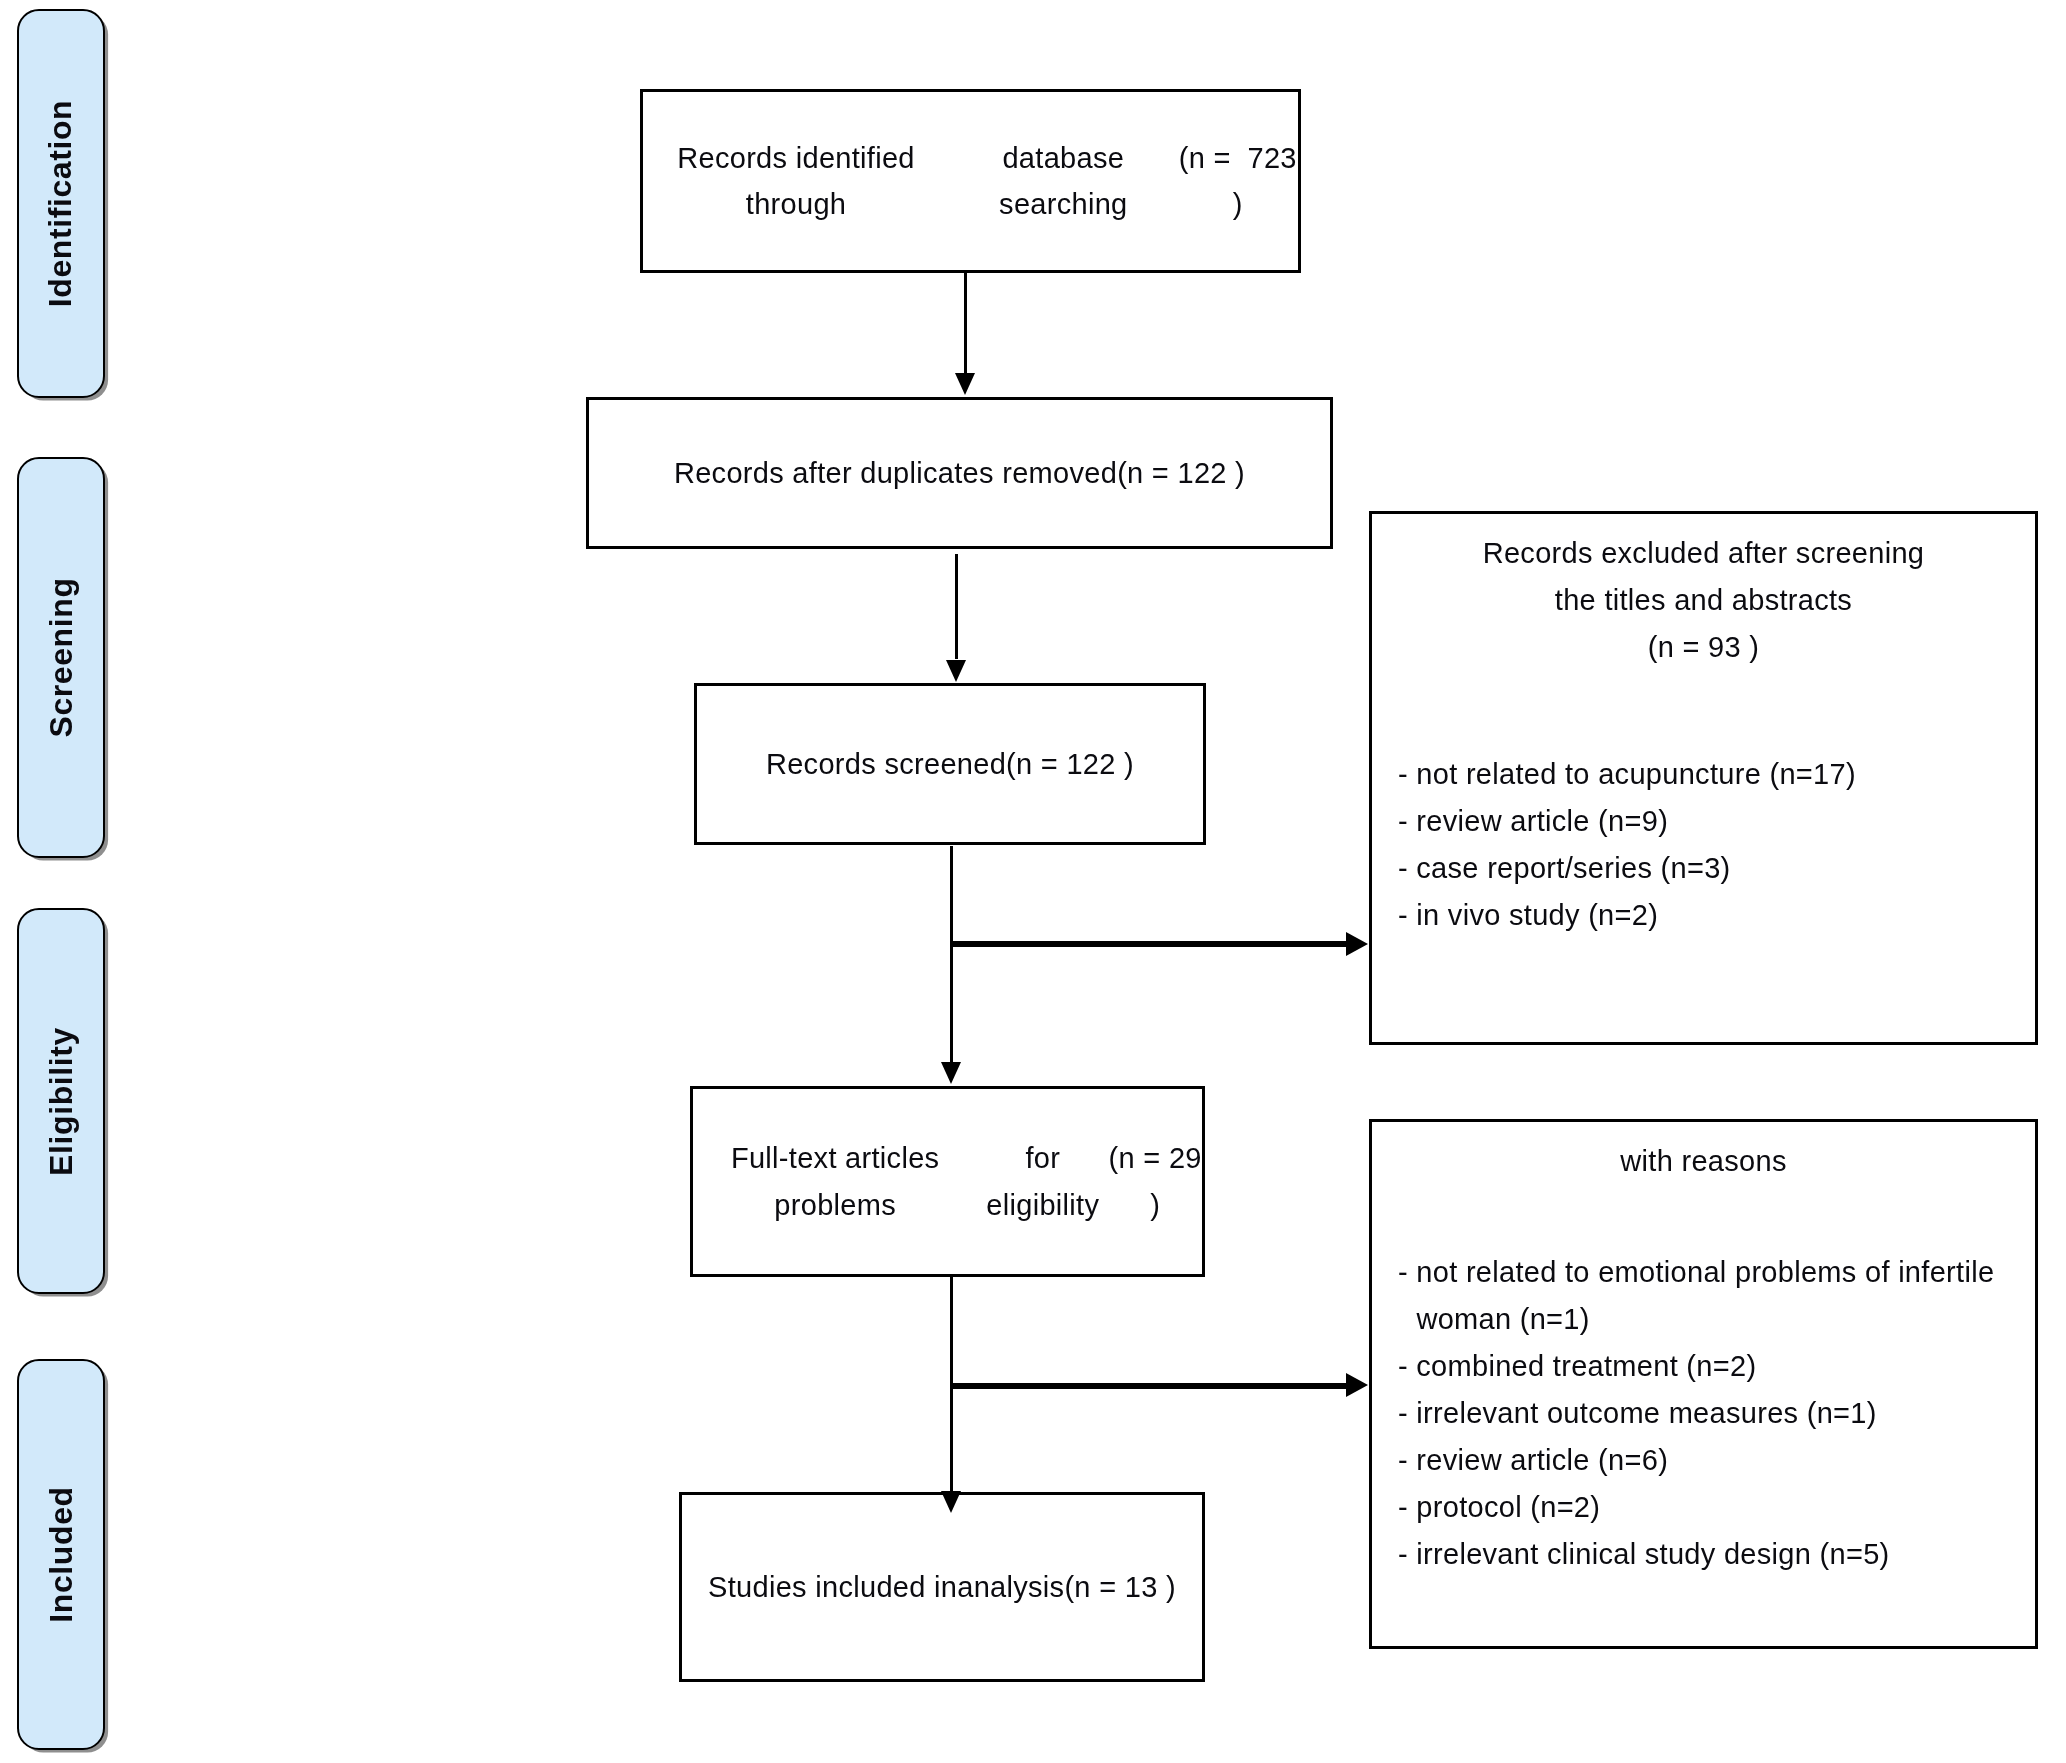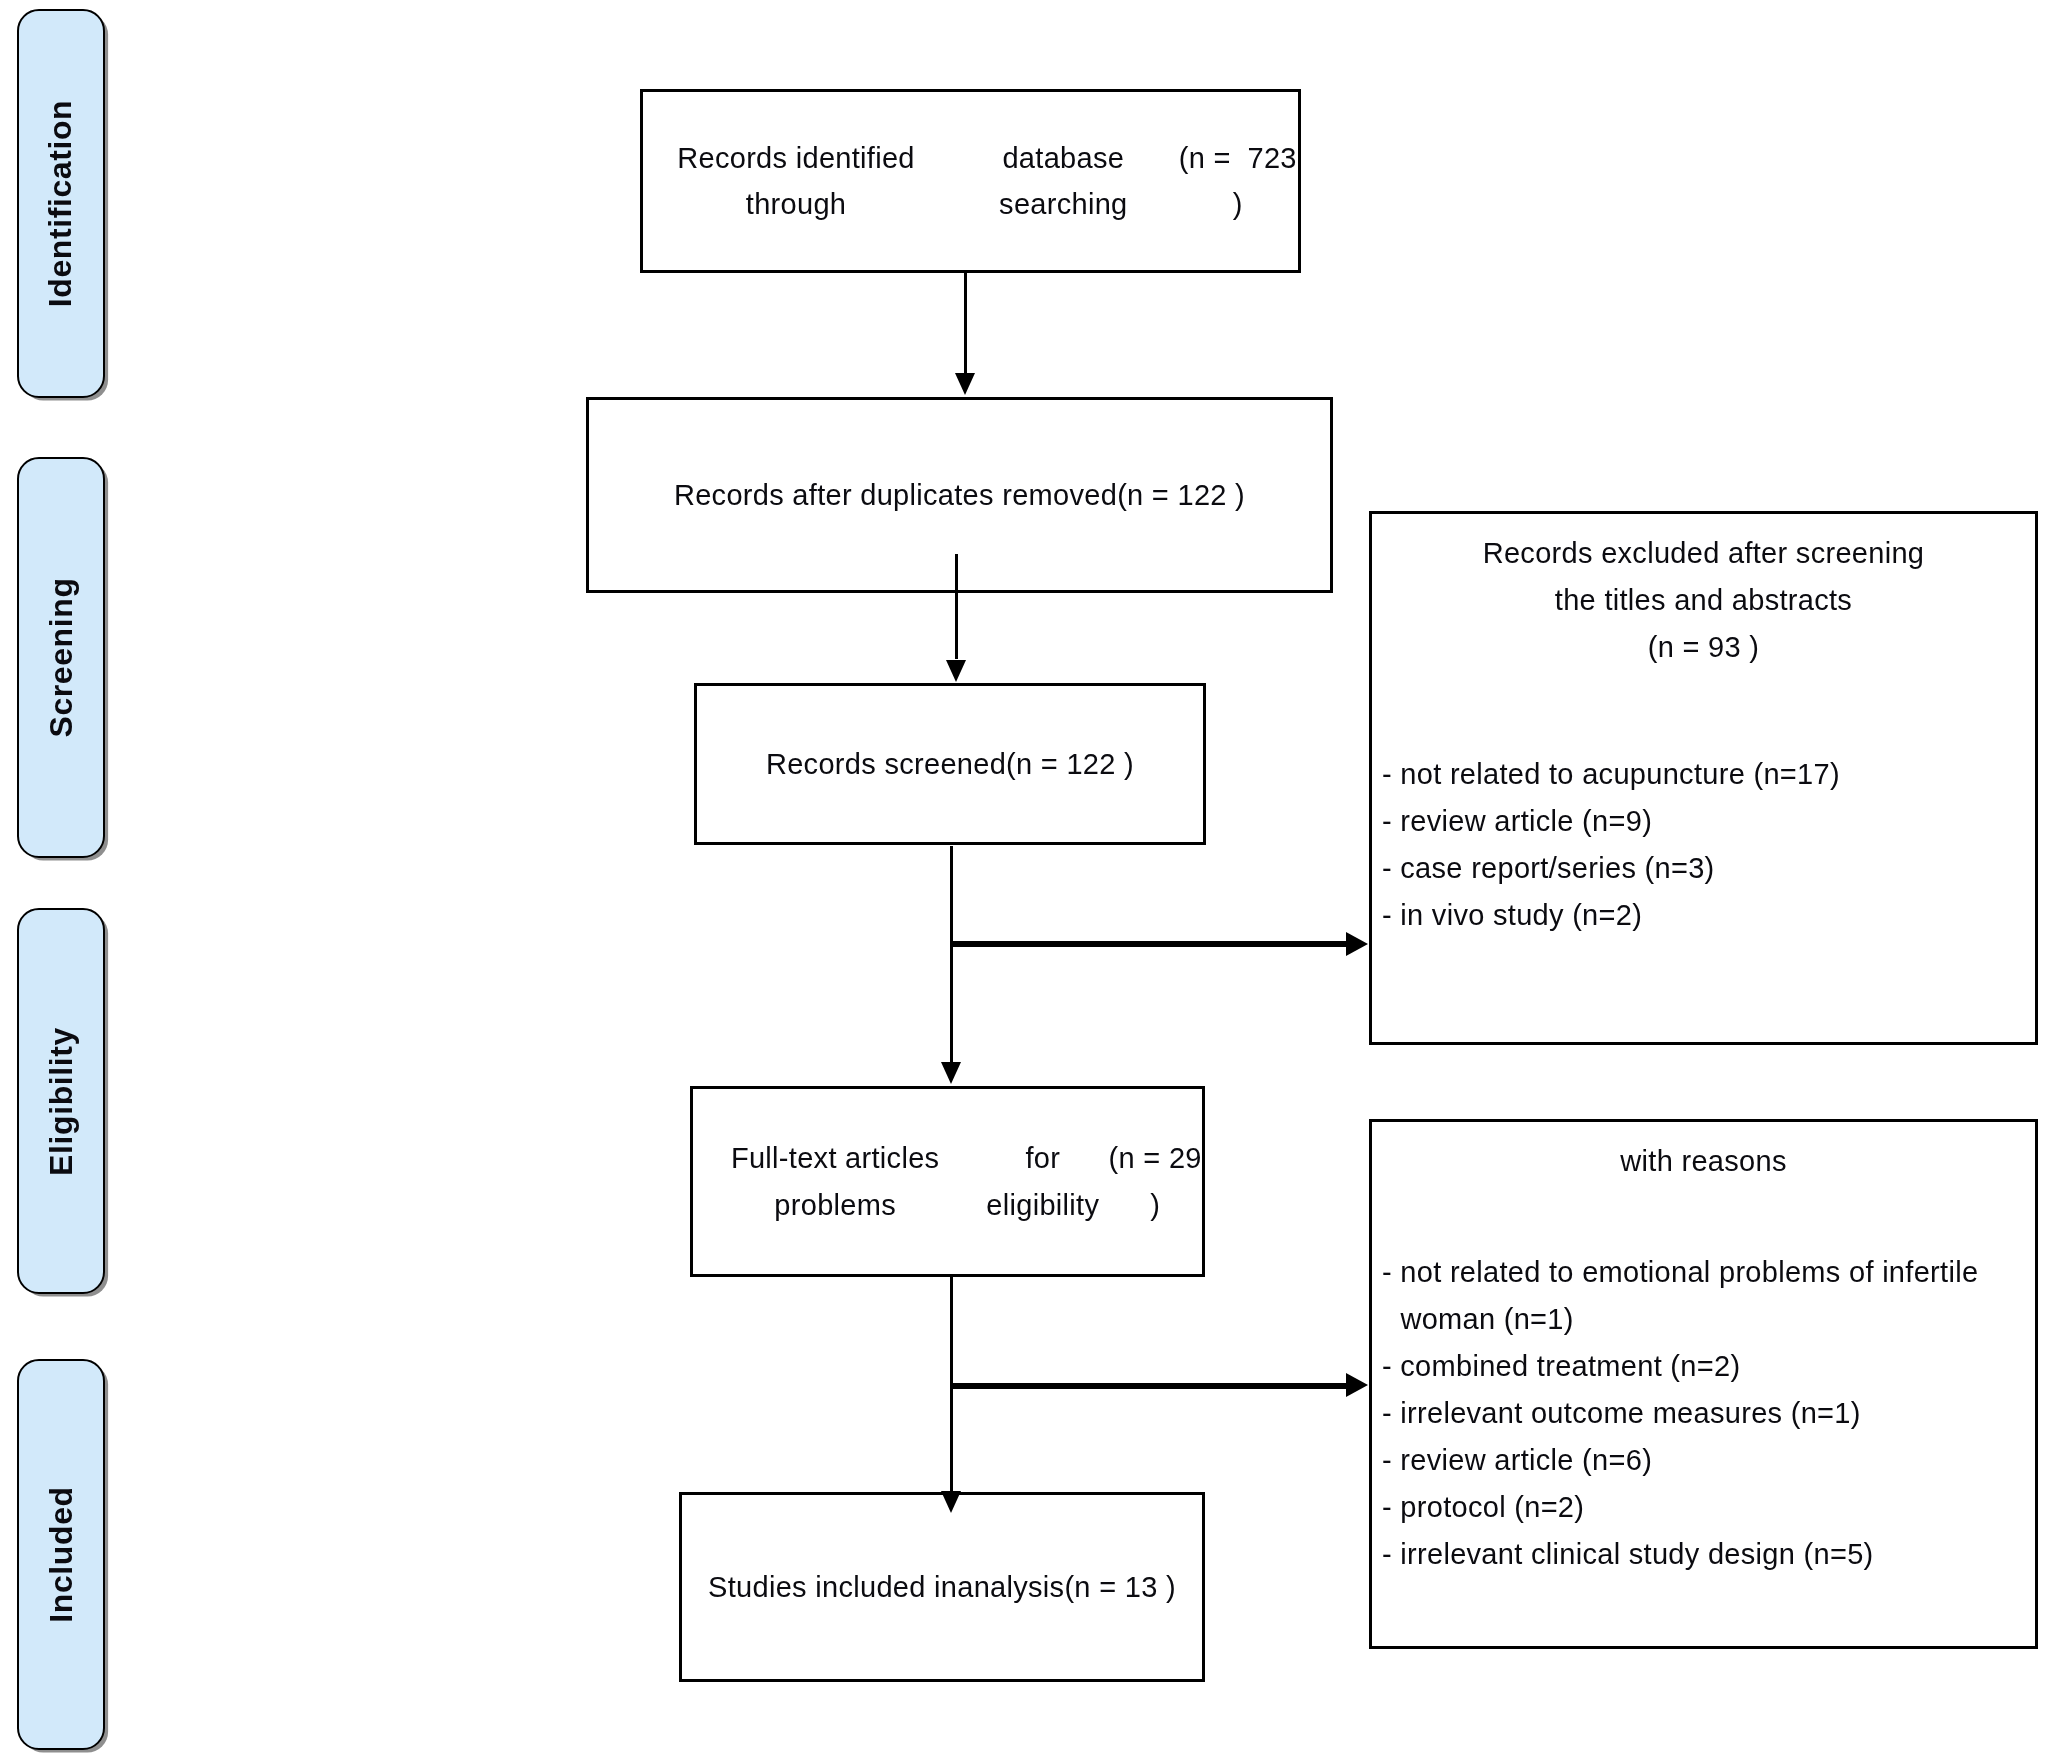--- a/index.html
+++ b/index.html
@@ -54,21 +54,21 @@
 
   
   .xbox {
     position: absolute;
     border: 3.1px solid #000000;
     background: #ffffff;
     box-sizing: border-box;
     font-size: 29px;
     line-height: 1.62;
     letter-spacing: 0.3px;
-    padding: 16px 10px;
+    padding: 16px 26px;
   }
   .xbox .title { text-align: center; white-space: pre-wrap; }
   .spacer-a { height: 80px; }
   .spacer-b { height: 64px; }
   .reason {
     text-align: left;
     padding-left: 18.4px;
     text-indent: -18.4px;
     white-space: pre-wrap;
   }
@@ -106,21 +106,21 @@
   <div class="stage" style="top:1359px; height:391px;">
     <span class="vtext">Included</span>
   </div>
 
   <div class="fbox" style="left:640px; top:89px; width:661px; height:184px;">
     <div class="line">Records identified through</div>
     <div class="line">database searching</div>
     <div class="line">(n =  723 )</div>
   </div>
 
-  <div class="fbox" style="left:586px; top:397px; width:747px; height:196px;">
+  <div class="fbox" style="left:586px; top:397px; width:747px; height:152px;">
     <div class="line">Records after duplicates removed</div>
     <div class="line">(n = 122 )</div>
   </div>
 
   <div class="fbox" style="left:694px; top:683px; width:512px; height:162px;">
     <div class="line">Records screened</div>
     <div class="line">(n = 122 )</div>
   </div>
 
   <div class="fbox" style="left:690px; top:1086px; width:515px; height:191px;">

